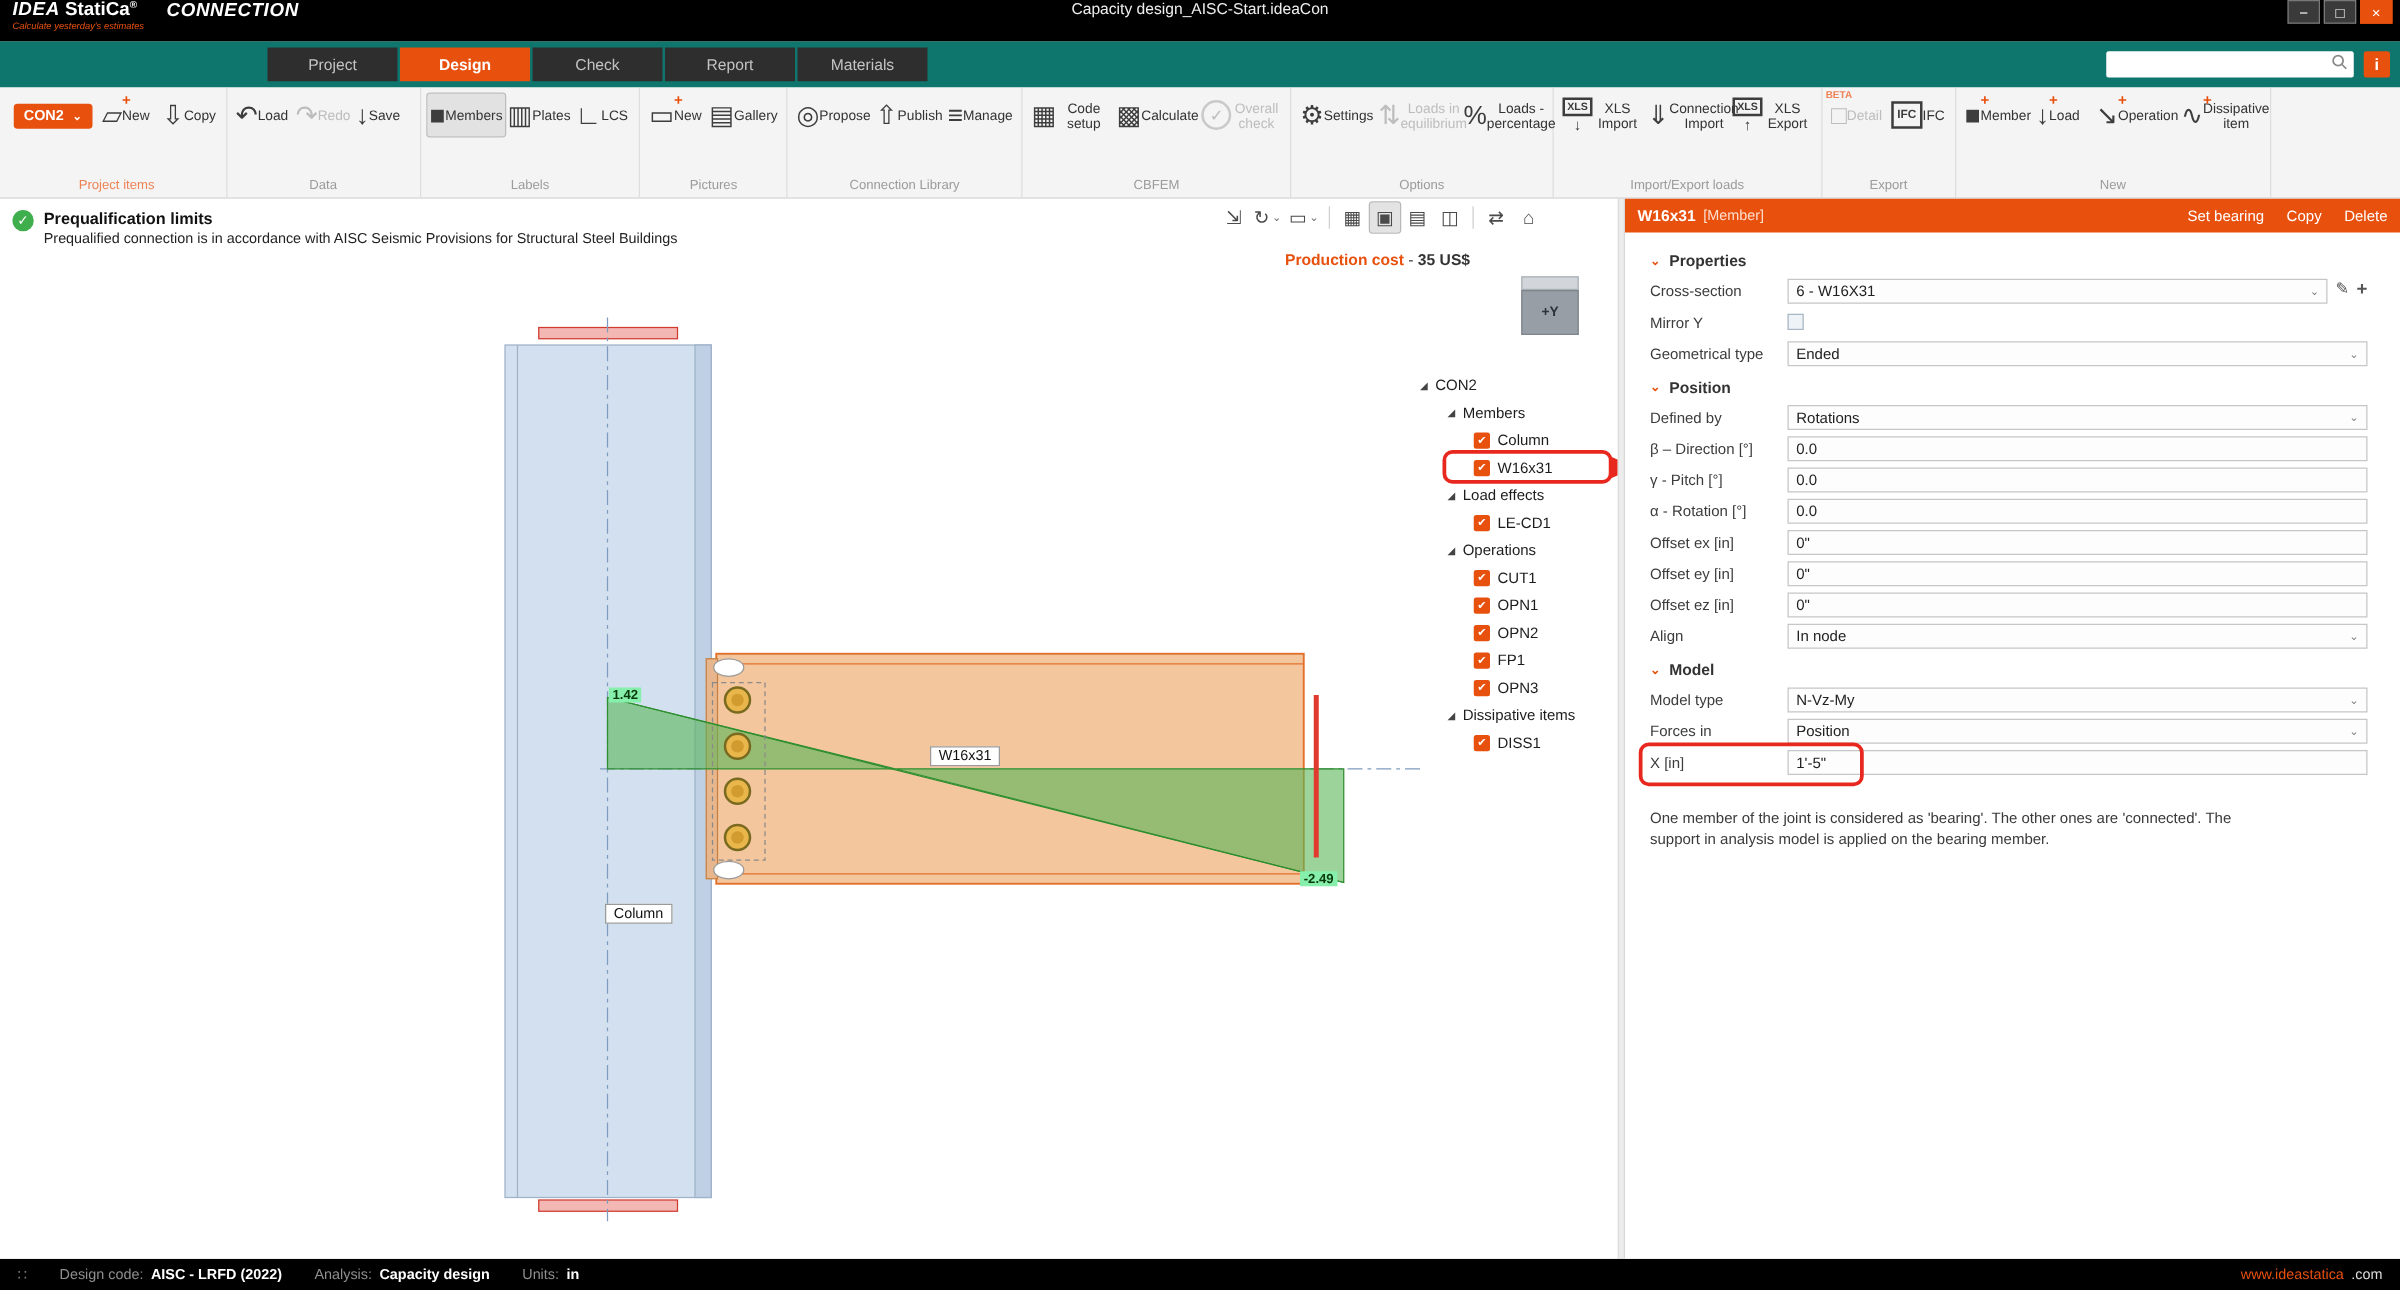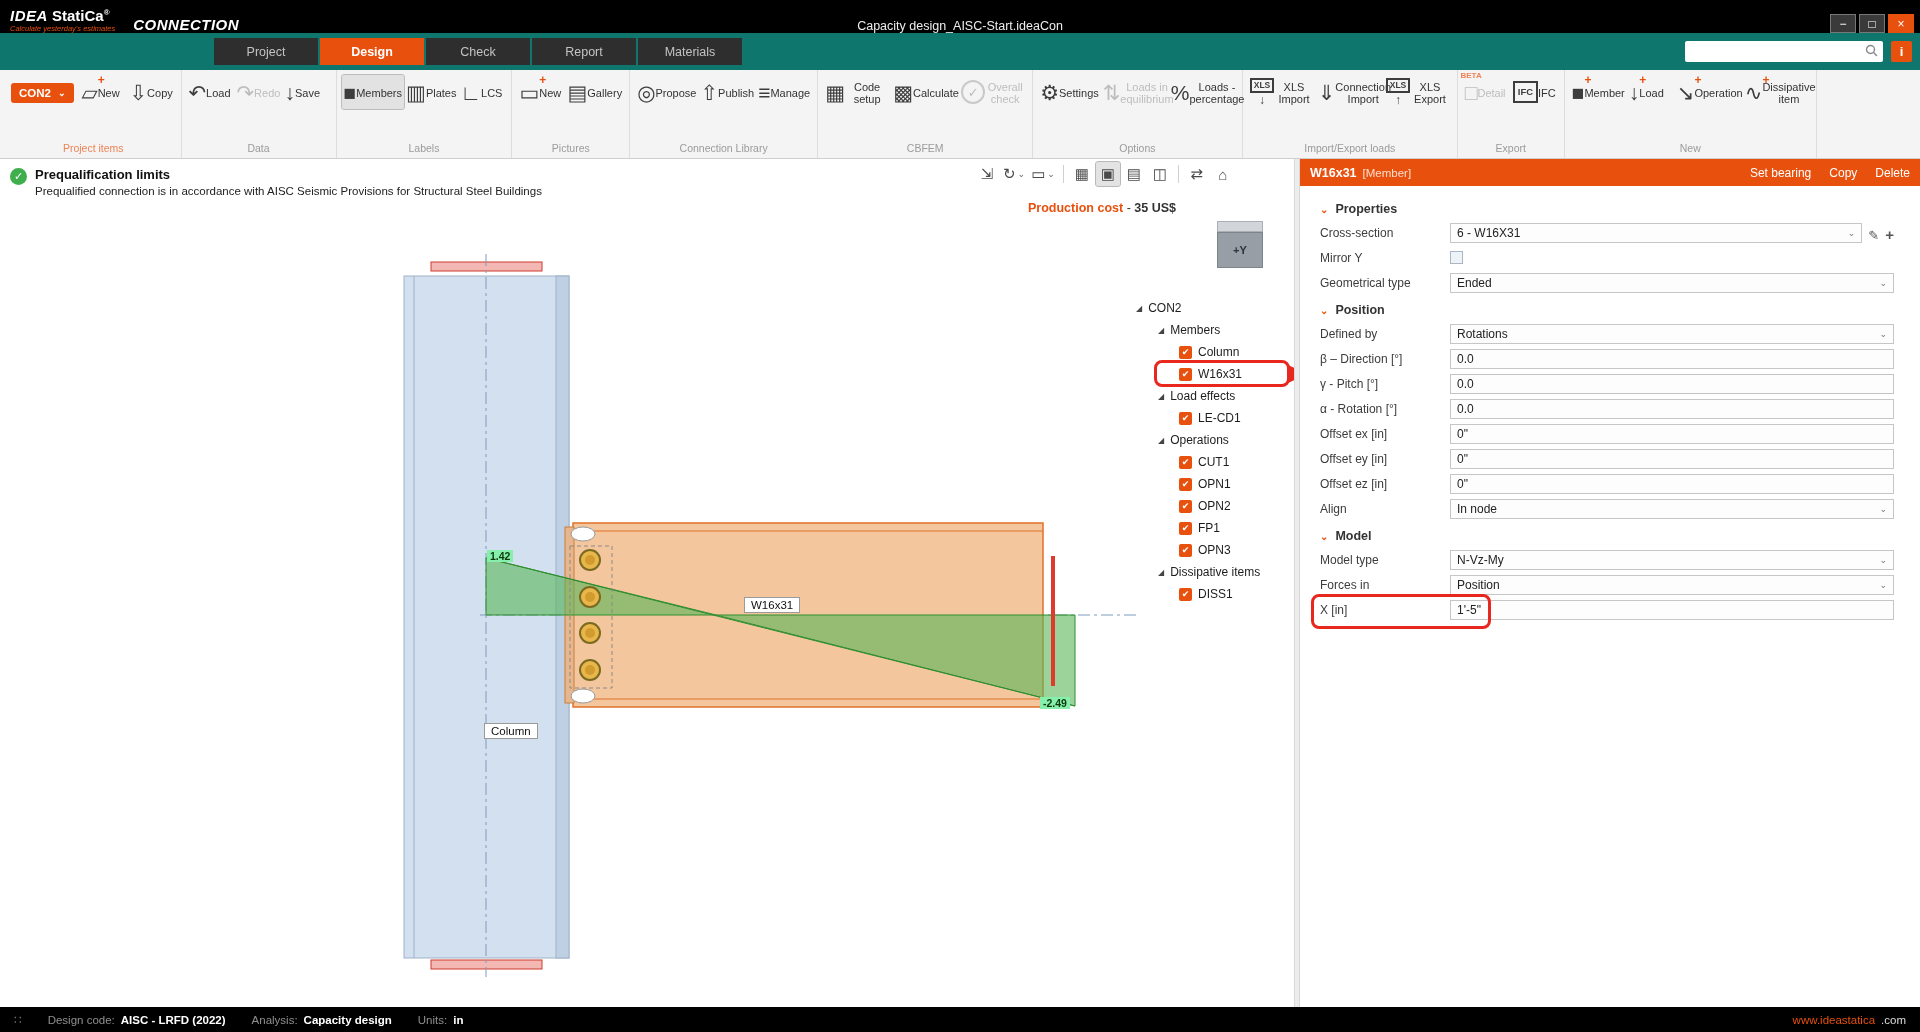--- a/index.html
+++ b/index.html
@@ -1,19 +1,19 @@
 <!DOCTYPE html>
 <html><head>
 <meta charset="utf-8">
 <style>
 *{margin:0;padding:0;box-sizing:border-box;}
 html,body{width:1920px;height:1032px;overflow:hidden;background:#fff;font-family:"Liberation Sans",sans-serif;}
 
 
-.titlebar{height:33px;background:#000;display:flex;align-items:flex-end;position:relative;color:#fff;padding:0 6px;}
+.titlebar{height:33px;background:#000;display:flex;align-items:flex-start;position:relative;color:#fff;padding:0 6px;}
 .logo{display:flex;flex-direction:column;justify-content:center;line-height:1.1;margin-left:4px;}
 .logo-line1{font-size:15px;font-weight:bold;white-space:nowrap;}
 .logo-idea{font-style:italic;letter-spacing:.5px;}
 .logo-reg{font-size:8px;vertical-align:super;}
 .tagline{font-size:7.5px;color:#e8500e;font-style:italic;}
 .appname{font-style:italic;font-weight:bold;font-size:15px;margin-left:18px;letter-spacing:.5px;}
 .wintitle{position:absolute;left:50%;transform:translateX(-50%);font-size:12.5px;color:#eee;}
 .winbtns{margin-left:auto;display:flex;gap:3px;}
 .winbtn{width:26px;height:19px;display:flex;align-items:center;justify-content:center;font-size:12px;color:#fff;background:#3a3a3a;border:1px solid #777;cursor:pointer;}
 .winbtn.close{background:#e8500e;border-color:#e8500e;}
@@ -102,21 +102,21 @@
 .phead-title{font-weight:bold;font-size:12.5px;}
 .phead-type{font-size:11.5px;margin-left:6px;color:#ffdfce;}
 .phead-actions{margin-left:auto;display:flex;gap:18px;font-size:12px;}
 .phead-actions span{cursor:pointer;}
 .pbody{padding:6px 26px 0 20px;}
 .psec{display:flex;align-items:center;gap:7px;margin:10px 0 6px;}
 .psec .chev{color:#e8500e;font-size:10px;font-weight:bold;}
 .psec .ptitle{font-size:12.5px;font-weight:bold;color:#333;}
 .prow{display:flex;align-items:center;margin-bottom:4px;position:relative;height:21px;}
 .plabel{width:110px;font-size:12px;color:#3c3c3c;flex:none;}
-.pctl{flex:1;display:flex;align-items:flex-end;gap:6px;margin-left:20px;}
+.pctl{flex:1;display:flex;align-items:flex-start;gap:6px;}
 .pselect{flex:1;height:20px;border:1px solid #c6c6c6;background:#fdfdfd;display:flex;align-items:center;justify-content:space-between;padding:0 6px;font-size:12px;color:#222;cursor:pointer;}
 .pselect .schev{font-size:9px;color:#777;}
 .pinput{flex:1;height:20px;border:1px solid #c6c6c6;background:#fdfdfd;display:flex;align-items:center;padding:0 2px;}
 .pinput input{width:100%;border:none;outline:none;background:transparent;font-size:12px;color:#222;font-family:inherit;padding:0 4px;}
 .pcheck{width:13px;height:13px;border:1px solid #a9b6c4;background:#eef3f8;cursor:pointer;}
 .picon{font-size:13px;color:#555;cursor:pointer;}
 .picon.plus{font-weight:bold;font-size:15px;}
 .phelp{margin-top:26px;font-size:12px;color:#3a3a3a;line-height:1.4;max-width:490px;}
 .prow.annotated::before{content:"";position:absolute;left:-9px;top:-5px;width:174px;height:29px;border:3px solid #e8281e;border-radius:8px;pointer-events:none;}
 
@@ -722,20 +722,21 @@
       </div>
       <div class="prow annotated">
         <div class="plabel">X [in]</div>
         <div class="pctl">
             <div class="pinput">
               <input value="1'-5&quot;" style="">
             </div>
           </div>
       </div>
 
+      <div class="phelp">One member of the joint is considered as 'bearing'. The other ones are 'connected'. The support in analysis model is applied on the bearing member.</div>
 
     </div>
   </div>
 
 </div>
 
 <div class="statusbar">
   <span class="sb-grid">∷</span>
   <span class="sb-item">
     <span class="sb-label">Design code:</span>

